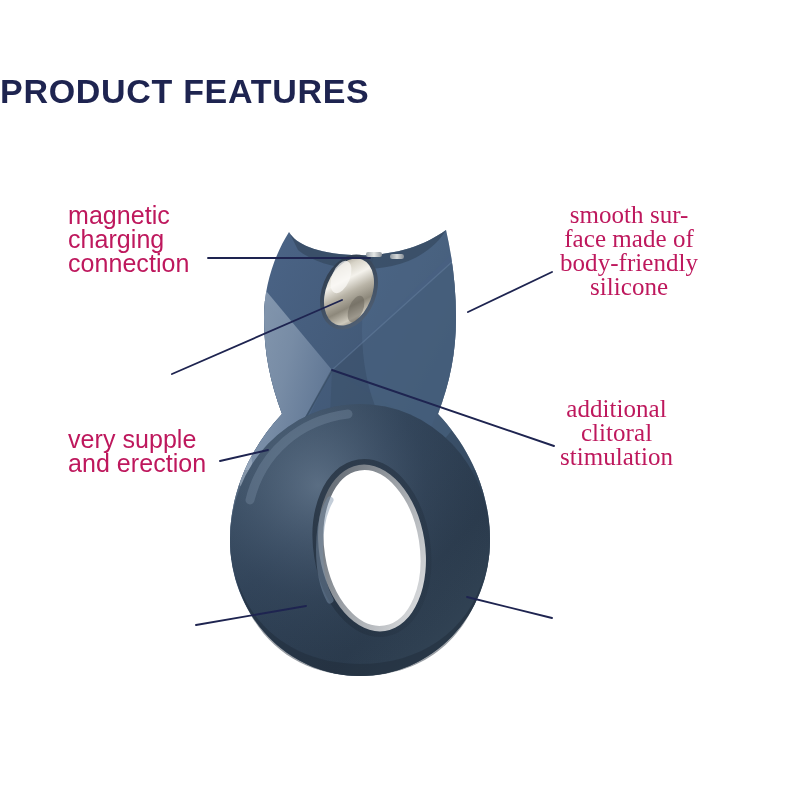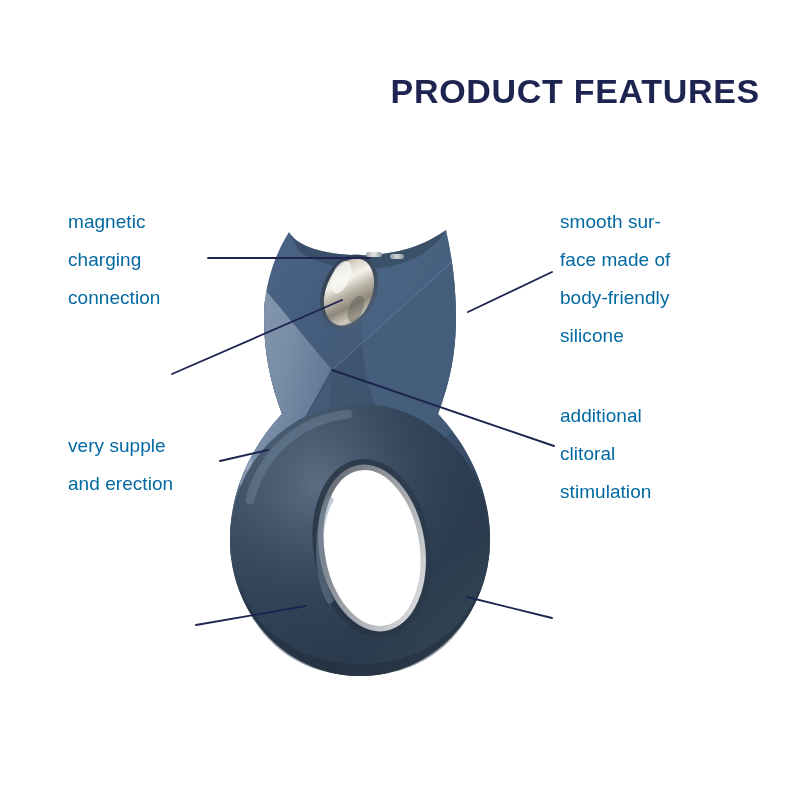--- a/index.html
+++ b/index.html
@@ -20,37 +20,37 @@
     left: 0; top: 0;
     width: 800px;
     height: 800px;
     background: #ffffff;
   }
   #title {
     position: absolute;
     left: 0;
     top: 72px;
     width: 760px;
-    text-align: right;
+    text-align: left;
     font-size: 34px;
     font-weight: bold;
     letter-spacing: 0.7px;
     color: #1e2450;
     white-space: nowrap;
   }
   .label {
     position: absolute;
-    font-size: 19px;
-    line-height: 38px;
-    color: #0369a1;
+    font-size: 25px;
+    line-height: 24px;
+    color: #be185d;
     white-space: pre-line;
     letter-spacing: 0.05px;
   }
   .label-left  { text-align: left; }
-  .label-right { text-align: left; }
+  .label-right { text-align: center; font-family: Liberation Serif, serif; }
 
   
   #lbl-magnetic { left: 68px;  top: 203px; }
   #lbl-control  { left: 68px;  top: 337px; }
   #lbl-supple   { left: 68px;  top: 427px; }
   #lbl-connect  { left: 70px;  top: 517px; }
   #lbl-smooth   { left: 560px; top: 203px; }
   #lbl-clitoral { left: 560px; top: 397px; }
   #lbl-blood    { left: 560px; top: 552px; }
 

